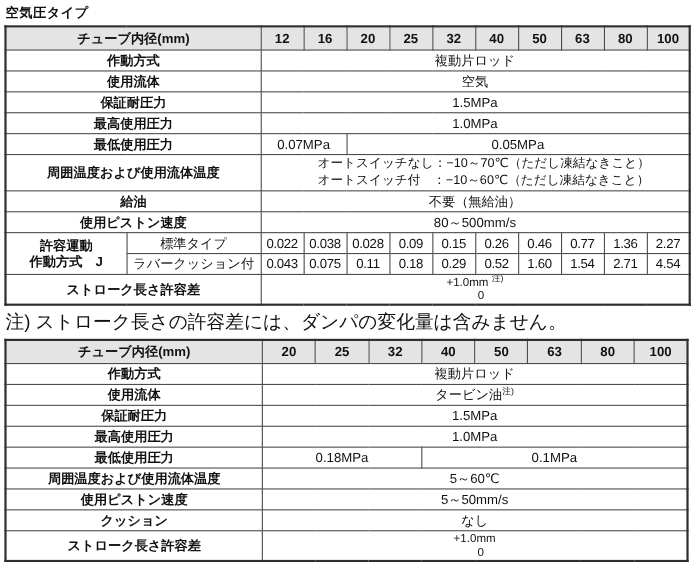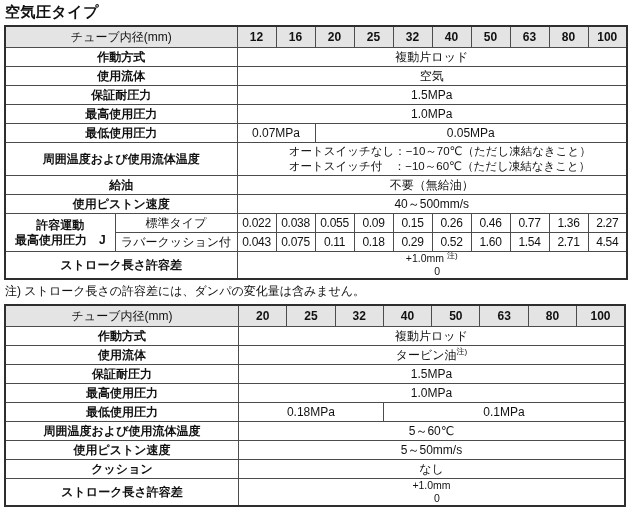--- a/index.html
+++ b/index.html
@@ -9,21 +9,21 @@
     width: 631px;
     font-family: "Liberation Sans", "DejaVu Sans", sans-serif;
     color: #111111;
   }
   .page {
     width: 627px;
     padding: 2px 0 0 4px;
     box-sizing: border-box;
   }
   .section-title {
-    font-size: 15px;
+    font-size: 12px;
     font-weight: bold;
     margin: 1px 0 3px 1px;
     letter-spacing: 0.5px;
   }
   .section-title.t2 { margin-top: 5px; }
   table.spec {
     border-collapse: collapse;
     table-layout: fixed;
     width: 622px;
     border: 2px solid #2e2e2e;
@@ -40,21 +40,21 @@
   }
   tr.hdr td {
     background: #e4e4e4;
     height: 20px;
   }
   td.bore {
     font-weight: bold;
     font-size: 13px;
   }
   td.lbl-hdr {
-    font-weight: normal;
+    font-weight: bold;
     font-size: 12px;
     text-align: center;
   }
   td.lbl {
     text-align: left;
     font-weight: bold;
     padding-left: 5px;
   }
   td.sub-lbl {
     text-align: left;
@@ -88,21 +88,21 @@
   .tol .tol-lower {
     display: inline-block;
     padding-left: 11px;
   }
   sup.note-sup {
     font-size: 8px;
     vertical-align: super;
     line-height: 0;
   }
   .note {
-    font-size: 12px;
+    font-size: 17px;
     margin: 3px 0 4px 1px;
     white-space: nowrap;
   }
 </style>
 </head>
 <body>
 
 <div class="page">
 
   <div class="section-title">空気圧タイプ</div>
@@ -165,31 +165,31 @@
             <span>オートスイッチ付　：−10～60℃（ただし凍結なきこと）</span>
           </div>
         </td>
       </tr>
       <tr>
         <td class="lbl" colspan="2">給油</td>
         <td colspan="10">不要（無給油）</td>
       </tr>
       <tr>
         <td class="lbl" colspan="2">使用ピストン速度</td>
-        <td colspan="10">40～500mm/s</td>
+        <td colspan="10">80～500mm/s</td>
       </tr>
       <tr>
         <td class="lbl energy-lbl" rowspan="2">
           <span>許容運動</span><br>
-          <span>最高使用圧力　J</span>
+          <span>作動方式　J</span>
         </td>
         <td class="sub-lbl">標準タイプ</td>
         <td class="en">0.022</td>
         <td class="en">0.038</td>
-        <td class="en">0.055</td>
+        <td class="en">0.028</td>
         <td class="en">0.09</td>
         <td class="en">0.15</td>
         <td class="en">0.26</td>
         <td class="en">0.46</td>
         <td class="en">0.77</td>
         <td class="en">1.36</td>
         <td class="en">2.27</td>
       </tr>
       <tr>
         <td class="sub-lbl">ラバークッション付</td>

